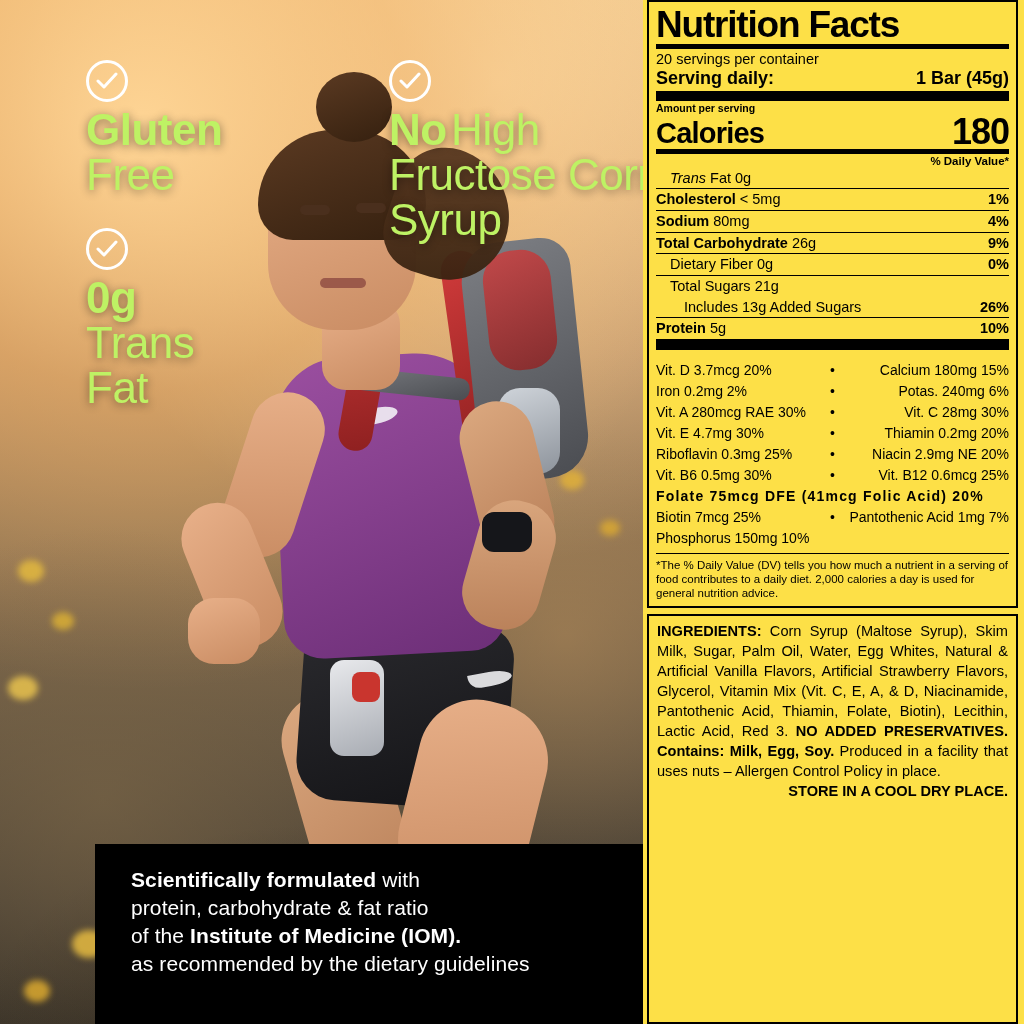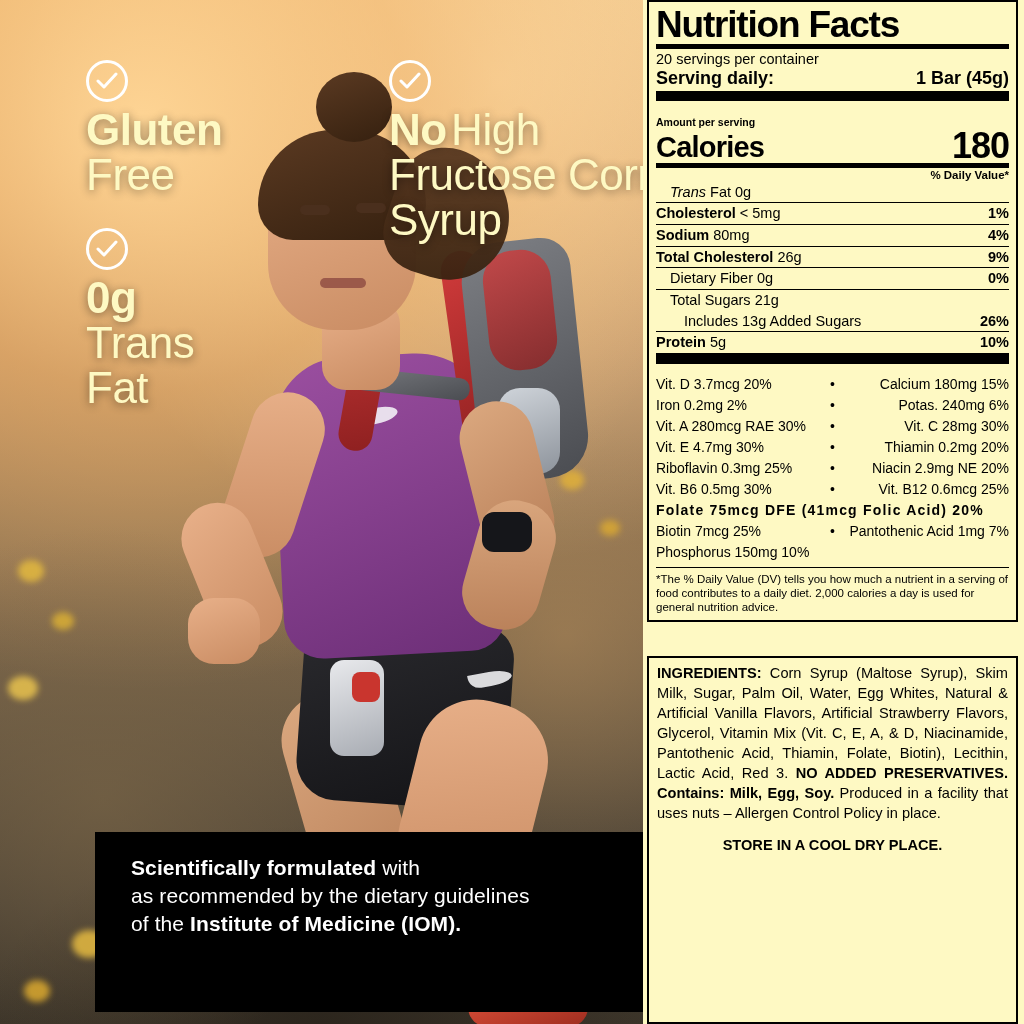--- a/index.html
+++ b/index.html
@@ -48,72 +48,72 @@
   .skin2 { background: linear-gradient(160deg,#dba87f,#b87f58); }
   .top   { background: linear-gradient(160deg,#9b4fa0,#6d2f78); }
   .shorts{ background: linear-gradient(160deg,#2b2b2f,#131316); }
   .hair  { background: linear-gradient(160deg,#5b3a22,#35200f); }
   .pack  { background: linear-gradient(160deg,#d33c3c,#8e2020); }
   .packgray { background: linear-gradient(160deg,#7d7f84,#4a4c51); }
 
   
   .badges {
     position: absolute; left: 86px; top: 60px;
-    color: #fef9c3;
+    color: #bef264;
     text-shadow: 0 2px 10px rgba(0,0,0,.45);
   }
   .badge { margin-bottom: 14px; }
   .check {
     width: 42px; height: 42px; border: 3px solid #fff; border-radius: 50%;
     display: flex; align-items: center; justify-content: center;
     margin-bottom: 6px;
   }
   .check svg { display:block; }
   .badge-line { line-height: 1.02; }
   .bold-word { font-weight: 700; font-size: 44px; letter-spacing: -0.5px; }
   .light-word { font-weight: 300; font-size: 44px; letter-spacing: -0.5px; }
   .badge2 { position: absolute; left: 303px; top: 0; width: 300px; }
   .badge3 { position: absolute; left: 0; top: 168px; }
 
   
   .banner {
-    position: absolute; left: 95px; bottom: 12px; width: 548px; height: 180px;
+    position: absolute; left: 95px; bottom: 0; width: 548px; height: 180px;
     background: #000; color: #fff;
     padding: 22px 20px 1px 36px;
     font-size: 21px; line-height: 1.34;
     letter-spacing: .1px;
   }
   .banner b { font-weight: 700; }
 
   
   .label-panel {
     width: 381px; height: 1024px;
-    background: #fef9c3;
+    background: #fde047;
     padding: 0 6px 0 4px;
-    display: flex; flex-direction: column; gap: 28px;
+    display: flex; flex-direction: column;
   }
   .nf-box {
     border: 2px solid #000;
     padding: 4px 7px 6px 7px;
     font-family: "Liberation Sans", sans-serif;
     color: #000;
   }
   .nf-title {
     font-size: 37px; font-weight: 700; letter-spacing: -1.2px; line-height: 1.0;
     margin-bottom: 1px;
   }
   .rule-thin  { border-bottom: 1px solid #000; }
   .rule-med   { border-bottom: 5px solid #000; }
   .rule-thick { border-bottom: 10px solid #000; }
   .nf-servings { font-size: 14.5px; line-height: 1.25; padding: 1px 0 0; }
   .nf-serving-size {
     display: flex; justify-content: space-between; align-items: baseline;
     font-size: 18px; font-weight: 700; padding-bottom: 2px;
   }
-  .cal-label { font-size: 10.5px; font-weight: 700; line-height: 1.1; padding-top: 16px;}
+  .cal-label { font-size: 10.5px; font-weight: 700; line-height: 1.1; padding-top: 2px;}
   .cal-row {
     display: flex; justify-content: space-between; align-items: flex-end;
     padding-bottom: 1px;
   }
   .cal-word { font-size: 29px; font-weight: 700; letter-spacing: -0.8px; line-height: .95; }
   .cal-num  { font-size: 36px; font-weight: 700; letter-spacing: -1px; line-height: .92; margin-left: 20px; }
   .dv-head { text-align: right; font-size: 11.5px; font-weight: 700; padding: 1px 0; }
   .nrow {
     display: flex; justify-content: space-between; align-items: baseline;
     font-size: 14.5px; padding: 2px 0 2px;
@@ -140,21 +140,21 @@
 
   .ing-box {
     border: 2px solid #000;
     margin-top: 6px;
     padding: 6px 8px 8px 8px;
     font-size: 14.6px; line-height: 1.37;
     text-align: justify;
     flex: 1;
   }
   .ing-box b { font-weight: 700; }
-  .store { font-weight: 700; margin-top: 12px; text-align: center; }
+  .store { font-weight: 700; text-align: right; }
 </style>
 </head>
 <body>
 
 <div class="page">
 
   <div class="photo-panel">
     <div class="photo-bg"></div>
     <div class="photo-bg2"></div>
 
@@ -254,24 +254,25 @@
         <div class="badge-line">
           <span class="light-word">Trans Fat</span>
         </div>
       </div>
     </div>
 
     <div class="banner">
       <div>
         <b>Scientifically formulated</b><span> with</span>
       </div>
-      <div>as recommended by the dietary guidelines</div>
+      <div>protein, carbohydrate &amp; fat ratio</div>
       <div>
         <span>of the </span><b>Institute of Medicine (IOM).</b>
       </div>
+      <div>as recommended by the dietary guidelines</div>
     </div>
   </div>
 
   <div class="label-panel">
 
     <div class="nf-box">
       <div class="nf-title">Nutrition Facts</div>
       <div class="rule-med"></div>
       <div class="nf-servings">20 servings per container</div>
       <div class="nf-serving-size">
@@ -295,21 +296,21 @@
       </div>
       <div class="nrow">
         <span class="n-name"><b>Cholesterol</b> <span>&lt; 5mg</span></span>
         <span class="n-dv">1%</span>
       </div>
       <div class="nrow">
         <span class="n-name"><b>Sodium</b> <span>80mg</span></span>
         <span class="n-dv">4%</span>
       </div>
       <div class="nrow">
-        <span class="n-name"><b>Total Cholesterol</b> <span>26g</span></span>
+        <span class="n-name"><b>Total Carbohydrate</b> <span>26g</span></span>
         <span class="n-dv">9%</span>
       </div>
       <div class="nrow indent1">
         <span class="n-name"><span>Dietary Fiber</span> <span>0g</span></span>
         <span class="n-dv">0%</span>
       </div>
       <div class="nrow indent1 noborder">
         <span class="n-name"><span>Total Sugars</span> <span>21g</span></span>
         <span class="n-dv"></span>
       </div>

